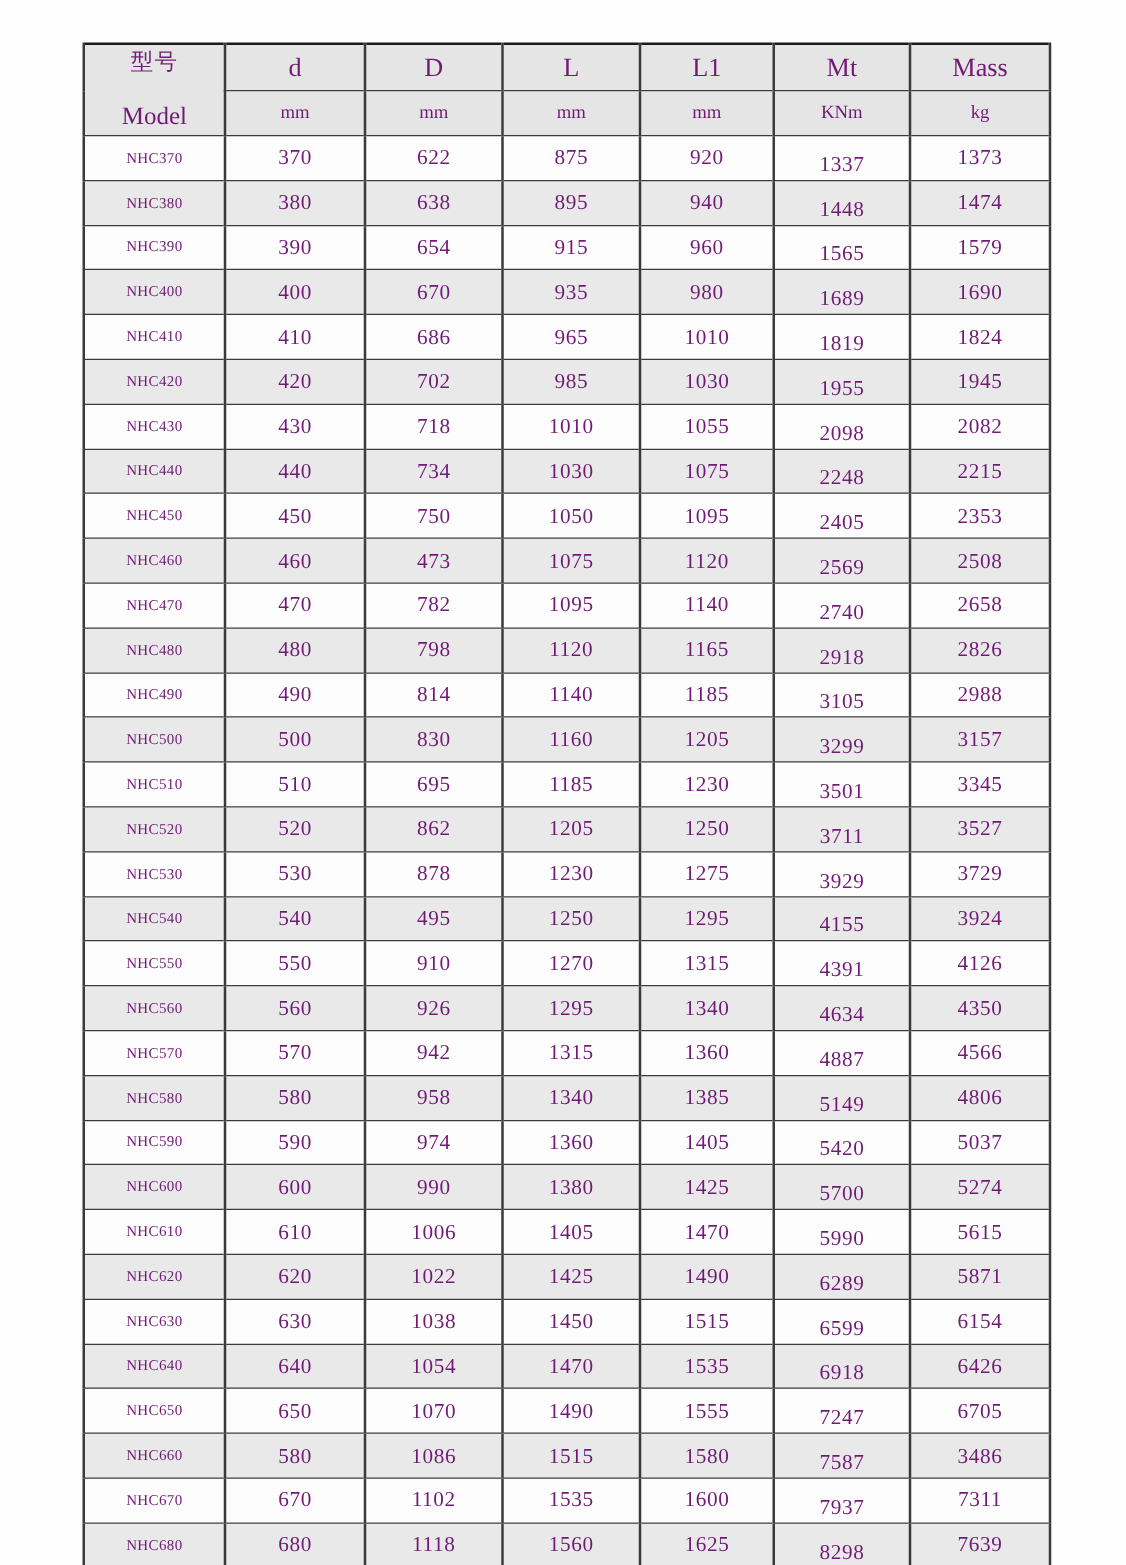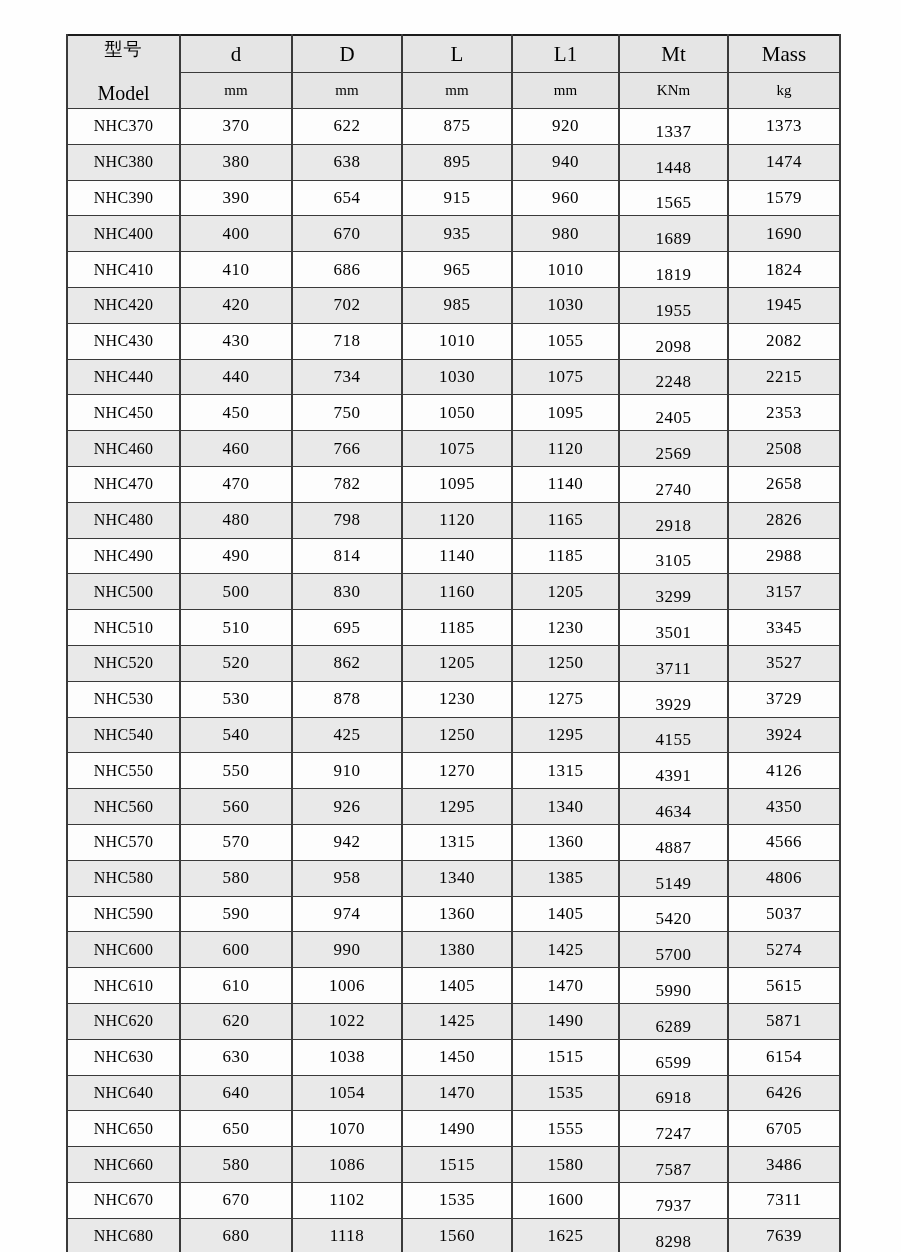--- a/index.html
+++ b/index.html
@@ -6,21 +6,21 @@
     margin: 0;
     padding: 0;
     background: #ffffff;
   }
   .page {
     position: relative;
     width: 901px;
     height: 1252px;
     background: #fefefe;
     font-family: "Liberation Serif", "DejaVu Serif", serif;
-    color: #000000;
+    color: #701a75;
     overflow: hidden;
   }
   table.spec {
     position: absolute;
     left: 66px;
     top: 34px;
     width: 773px;
     border-collapse: collapse;
     table-layout: fixed;
     border: 2px solid #1b1b1b;
@@ -50,21 +50,21 @@
   tbody td {
     height: 32.8px;
     font-size: 17px;
     letter-spacing: 0.5px;
     background: #fdfdfd;
   }
   tbody tr:nth-child(even) td {
     background: #e9e9e9;
   }
   tbody td.model {
-    font-size: 16px;
+    font-size: 12px;
     letter-spacing: 0.3px;
     font-family: Liberation Serif, serif;
   }
   tbody td.mt {
     vertical-align: bottom;
     padding-bottom: 2px;
   }
 </style>
 </head>
 <body>
@@ -180,21 +180,21 @@
           <td>450</td>
           <td>750</td>
           <td>1050</td>
           <td>1095</td>
           <td class="mt">2405</td>
           <td>2353</td>
         </tr>
         <tr>
           <td class="model">NHC460</td>
           <td>460</td>
-          <td>766</td>
+          <td>473</td>
           <td>1075</td>
           <td>1120</td>
           <td class="mt">2569</td>
           <td>2508</td>
         </tr>
         <tr>
           <td class="model">NHC470</td>
           <td>470</td>
           <td>782</td>
           <td>1095</td>
@@ -252,21 +252,21 @@
           <td>530</td>
           <td>878</td>
           <td>1230</td>
           <td>1275</td>
           <td class="mt">3929</td>
           <td>3729</td>
         </tr>
         <tr>
           <td class="model">NHC540</td>
           <td>540</td>
-          <td>425</td>
+          <td>495</td>
           <td>1250</td>
           <td>1295</td>
           <td class="mt">4155</td>
           <td>3924</td>
         </tr>
         <tr>
           <td class="model">NHC550</td>
           <td>550</td>
           <td>910</td>
           <td>1270</td>

